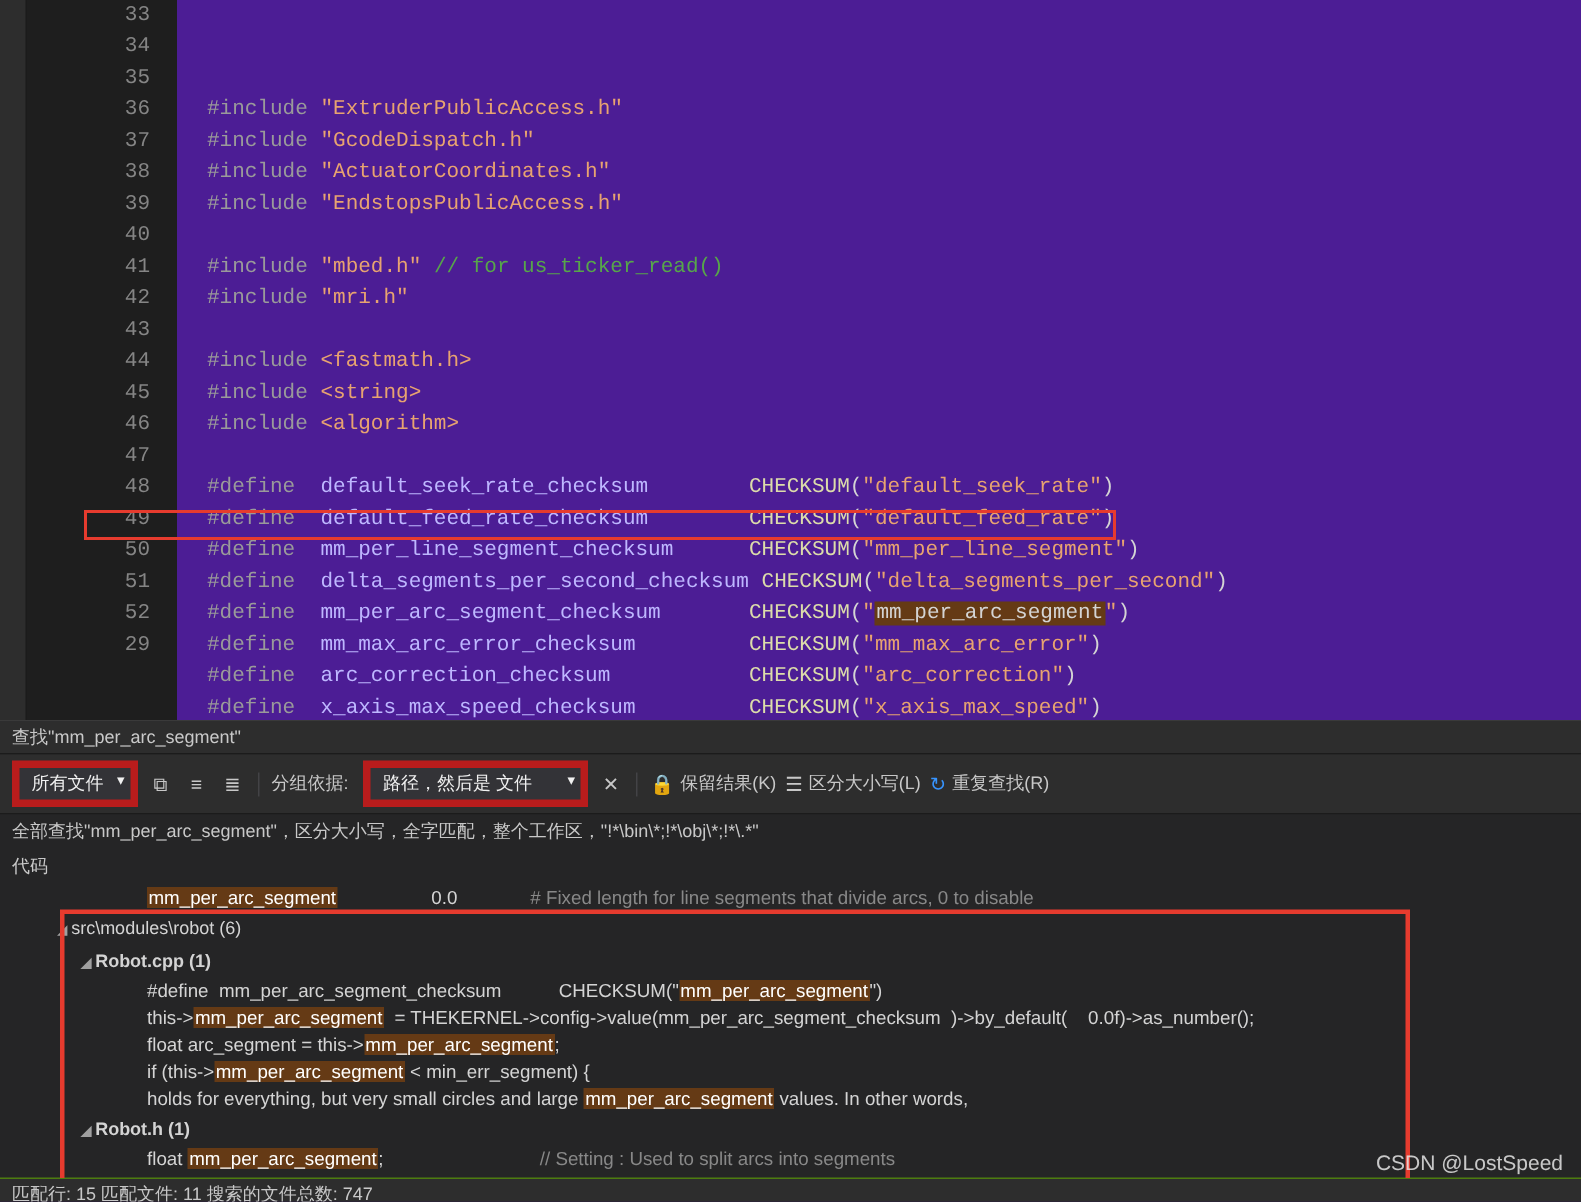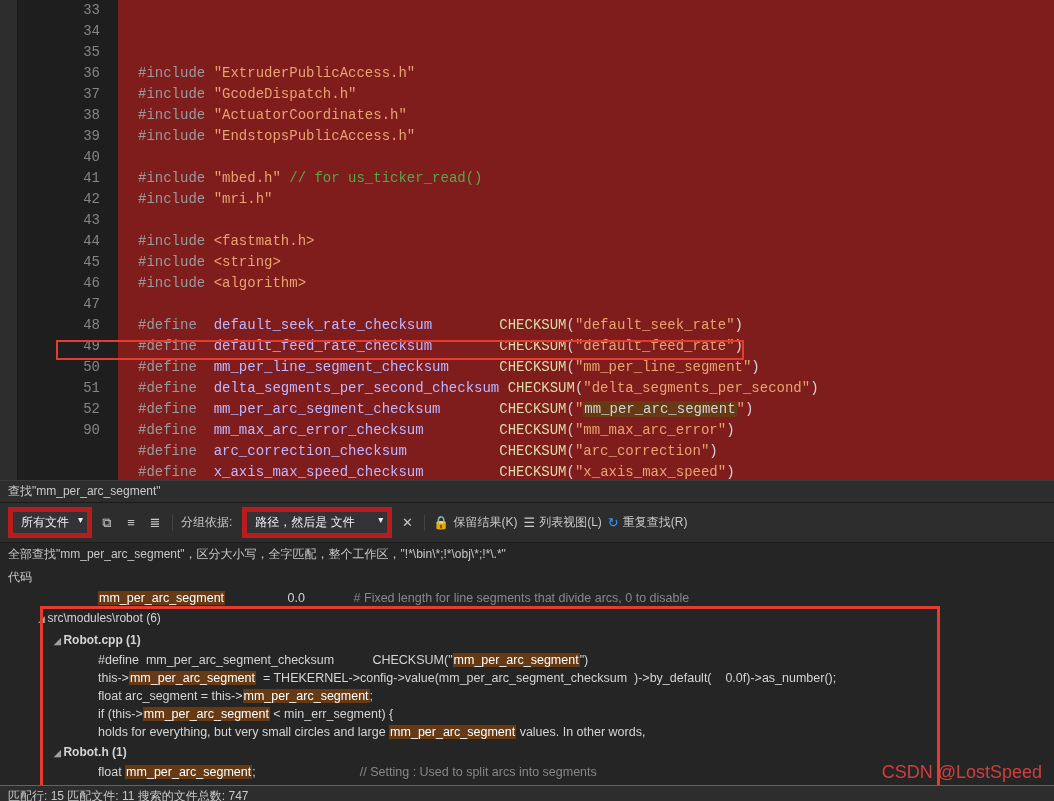--- a/index.html
+++ b/index.html
@@ -15,21 +15,21 @@
   flex-direction: column;
 }
 .collapse-strip {
   width: 18px;
   background: #2d2d2d;
   border-right: 1px solid #1b1b1b;
 }
 .editor-area {
   display: flex;
   height: 480px;
-  background: #7f1d1d;
+  background: #4c1d95;
 }
 .gutter {
   width: 100px;
   text-align: right;
   padding-right: 18px;
   color: #858585;
   font-size: 14px;
   line-height: 21px;
   padding-top: 0px;
   user-select: none;
@@ -202,22 +202,22 @@
   padding: 3px 8px;
   background: #2d2d2d;
   color: #8a8a8a;
   font-size: 12px;
   border-top: 1px solid #1b1b1b;
 }
 .watermark {
   position: absolute;
   right: 12px;
   bottom: 18px;
-  color: #ef4444;
-  font-size: 18px;
+  color: #e5e5e5;
+  font-size: 14px;
   font-family: "Segoe UI", sans-serif;
   opacity: 0.85;
 }
 </style>
 </head>
 <body>
 
 <div class="editor-area">
   <div class="collapse-strip"></div>
   <div class="gutter">
@@ -234,21 +234,21 @@
       <span class="ln">43</span>
       <span class="ln">44</span>
       <span class="ln">45</span>
       <span class="ln">46</span>
       <span class="ln">47</span>
       <span class="ln">48</span>
       <span class="ln">49</span>
       <span class="ln">50</span>
       <span class="ln">51</span>
       <span class="ln">52</span>
-      <span class="ln">90</span>
+      <span class="ln">29</span>
     </div>
   <div class="code">
     <div class="redbox1"></div>
   <span class="row"><span class="kw">#include </span><span class="str">"ExtruderPublicAccess.h"</span></span><span class="row"><span class="kw">#include </span><span class="str">"GcodeDispatch.h"</span></span><span class="row"><span class="kw">#include </span><span class="str">"ActuatorCoordinates.h"</span></span><span class="row"><span class="kw">#include </span><span class="str">"EndstopsPublicAccess.h"</span></span><span class="row"></span><span class="row"><span class="kw">#include </span><span class="str">"mbed.h"</span><span class="pun"> </span><span class="cmt">// for us_ticker_read()</span></span><span class="row"><span class="kw">#include </span><span class="str">"mri.h"</span></span><span class="row"></span><span class="row"><span class="kw">#include </span><span class="str">&lt;fastmath.h&gt;</span></span><span class="row"><span class="kw">#include </span><span class="str">&lt;string&gt;</span></span><span class="row"><span class="kw">#include </span><span class="str">&lt;algorithm&gt;</span></span><span class="row"></span><span class="row"><span class="kw">#define  </span><span class="mac">default_seek_rate_checksum</span><span class="pun">        </span><span class="fn">CHECKSUM</span><span class="pun">(</span><span class="str">"default_seek_rate"</span><span class="pun">)</span></span><span class="row"><span class="kw">#define  </span><span class="mac">default_feed_rate_checksum</span><span class="pun">        </span><span class="fn">CHECKSUM</span><span class="pun">(</span><span class="str">"default_feed_rate"</span><span class="pun">)</span></span><span class="row"><span class="kw">#define  </span><span class="mac">mm_per_line_segment_checksum</span><span class="pun">      </span><span class="fn">CHECKSUM</span><span class="pun">(</span><span class="str">"mm_per_line_segment"</span><span class="pun">)</span></span><span class="row"><span class="kw">#define  </span><span class="mac">delta_segments_per_second_checksum</span><span class="pun"> </span><span class="fn">CHECKSUM</span><span class="pun">(</span><span class="str">"delta_segments_per_second"</span><span class="pun">)</span></span><span class="row"><span class="kw">#define  </span><span class="mac">mm_per_arc_segment_checksum</span><span class="pun">       </span><span class="fn">CHECKSUM</span><span class="pun">(</span><span class="str">"</span><span class="hl-inline">mm_per_arc_segment</span><span class="str">"</span><span class="pun">)</span></span><span class="row"><span class="kw">#define  </span><span class="mac">mm_max_arc_error_checksum</span><span class="pun">         </span><span class="fn">CHECKSUM</span><span class="pun">(</span><span class="str">"mm_max_arc_error"</span><span class="pun">)</span></span><span class="row"><span class="kw">#define  </span><span class="mac">arc_correction_checksum</span><span class="pun">           </span><span class="fn">CHECKSUM</span><span class="pun">(</span><span class="str">"arc_correction"</span><span class="pun">)</span></span><span class="row"><span class="kw">#define  </span><span class="mac">x_axis_max_speed_checksum</span><span class="pun">         </span><span class="fn">CHECKSUM</span><span class="pun">(</span><span class="str">"x_axis_max_speed"</span><span class="pun">)</span></span><span class="row"><span class="kw">#define  </span><span class="mac">y_axis_max_speed_checksum</span><span class="pun">         </span><span class="fn">CHECKSUM</span><span class="pun">(</span><span class="str">"y_axis_max_speed"</span><span class="pun">)</span></span></div>
 </div>
 
 <div class="search-panel">
   <div class="search-header">查找"mm_per_arc_segment"</div>
   <div class="search-toolbar">
     <div class="dropdown">所有文件</div>
@@ -259,21 +259,21 @@
     <span class="tb-text">分组依据:</span>
     <div class="dropdown" style="min-width:150px">路径，然后是 文件</div>
     <span class="tb-icon">✕</span>
     <span class="tb-sep"></span>
     <span class="tb-link">
         <span class="lock-icon">🔒</span>
         <span>保留结果(K)</span>
       </span>
     <span class="tb-link">
         <span class="list-icon">☰</span>
-        <span>列表视图(L)</span>
+        <span>区分大小写(L)</span>
       </span>
     <span class="tb-link">
         <span class="refresh-icon">↻</span>
         <span>重复查找(R)</span>
       </span>
   </div>
   <div class="search-info">全部查找"mm_per_arc_segment"，区分大小写，全字匹配，整个工作区，"!*\bin\*;!*\obj\*;!*\.*"</div>
   <div class="code-label">代码</div>
 
   <div class="results">

